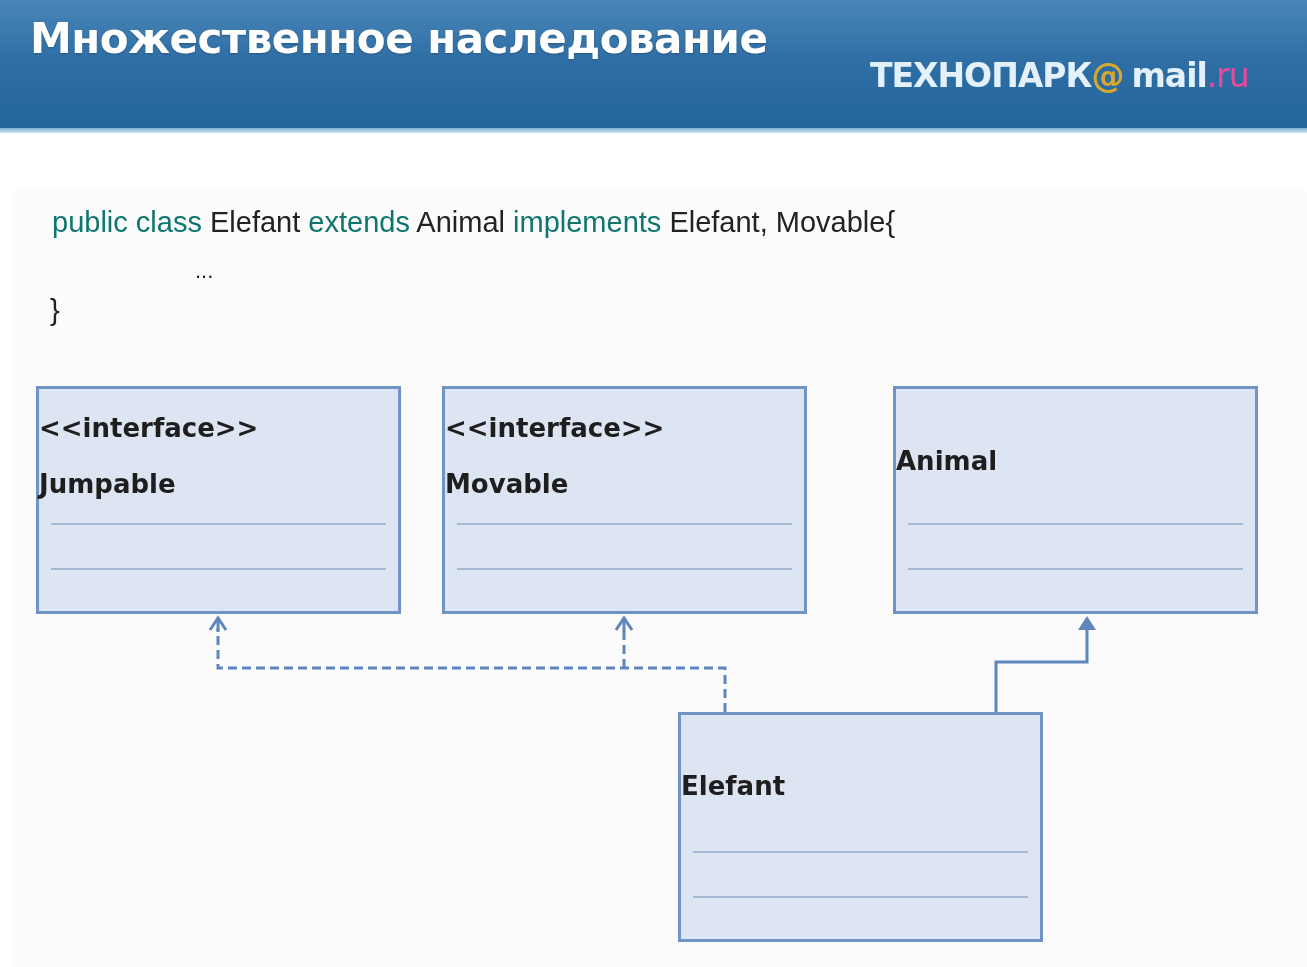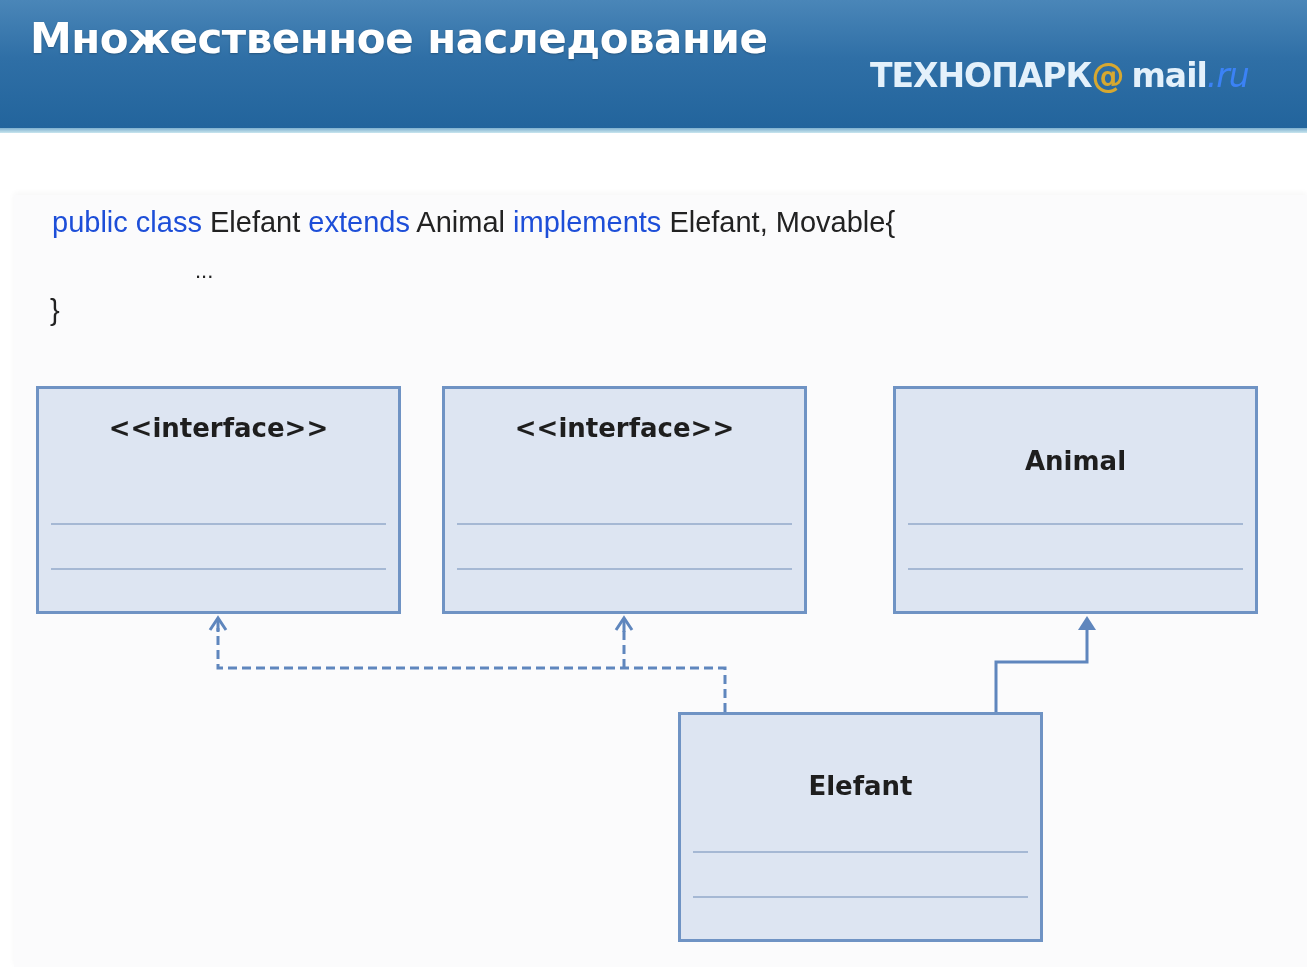--- a/index.html
+++ b/index.html
@@ -3,30 +3,30 @@
 <meta charset="utf-8">
 <style>
   html, body { margin:0; padding:0; }
   body { width:1307px; height:967px; position:relative; overflow:hidden; background:#ffffff; font-family:"DejaVu Sans", sans-serif; }
   .header { position:absolute; left:0; top:0; width:1307px; height:130px;
     background: linear-gradient(180deg, #4a86b8 0%, #2f6fa6 45%, #22649c 100%); }
   .header-line { position:absolute; left:0; top:128px; width:1307px; height:5px; background:linear-gradient(180deg,#7eb0cf,#c9e6ef); }
   .title { position:absolute; left:30px; top:14px; color:#ffffff; font-size:42px; font-weight:bold; font-family:"DejaVu Sans", sans-serif; letter-spacing:-0.5px; text-shadow:0 1px 2px rgba(0,0,0,0.25); }
   .logo { position:absolute; left:862px; top:56px; font-size:33px; font-family:"DejaVu Sans", sans-serif; color:#e4f1fb; letter-spacing:-1px; white-space:nowrap; }
   .logo .at { color:#d7a830; font-weight:bold; }
-  .logo .ru { color:#3b82f6; font-style:italic; }
+  .logo .ru { color:#ec4899; }
   .logo .brand { font-weight:bold;margin-left:8px; }
   .content { position:absolute; left:14px; top:195px; width:1293px; height:772px; background:#fbfbfc; box-shadow: 0 -2px 6px rgba(0,0,0,0.04); }
   .code { position:absolute; font-family:"Liberation Sans", sans-serif; font-size:29px; color:#222; white-space:nowrap; }
-  .kw { color:#1d4ed8; }
+  .kw { color:#0f766e; }
   .code-line1 { left:52px; top:206px; }
   .code-line2 { left:195px; top:258px; font-size:22px; }
   .code-line3 { left:50px; top:294px; }
   .box { position:absolute; background:#dde5f2; border:3px solid #6f93c4; box-sizing:border-box; }
-  .box .stereo, .box .name { position:absolute; left:0; width:100%; text-align:center; font-family:"DejaVu Sans", sans-serif; font-size:26px; color:#1e1e1e; }
+  .box .stereo, .box .name { position:absolute; left:0; width:100%; font-family:"DejaVu Sans", sans-serif; font-size:26px; color:#1e1e1e; }
   .box .name { font-weight:bold; }
   .box .stereo { font-weight:bold; }
   .box .sep { position:absolute; height:2px; background:#a5b8d4; }
   svg.connectors { position:absolute; left:0; top:0; }
 </style>
 </head>
 <body>
 
 <div class="header"></div>
 <div class="header-line"></div>
@@ -36,26 +36,28 @@
 <div class="content"></div>
 
 <div class="code code-line1">
   <span class="kw">public class </span><span>Elefant </span><span class="kw">extends </span><span>Animal </span><span class="kw">implements </span><span>Elefant, Movable{</span>
 </div>
 <div class="code code-line2">...</div>
 <div class="code code-line3">}</div>
 
 <div class="box" style="left:36px; top:386px; width:365px; height:228px;">
   <div class="stereo" style="top:24px;">&lt;&lt;interface&gt;&gt;</div>
+  <div class="name" style="top:80px;">Jumpable</div>
   <div class="sep" style="left:12px; right:12px; top:134px;"></div>
   <div class="sep" style="left:12px; right:12px; top:179px;"></div>
 </div>
 
 <div class="box" style="left:442px; top:386px; width:365px; height:228px;">
   <div class="stereo" style="top:24px;">&lt;&lt;interface&gt;&gt;</div>
+  <div class="name" style="top:80px;">Movable</div>
   <div class="sep" style="left:12px; right:12px; top:134px;"></div>
   <div class="sep" style="left:12px; right:12px; top:179px;"></div>
 </div>
 
 <div class="box" style="left:893px; top:386px; width:365px; height:228px;">
   <div class="name" style="top:57px;">Animal</div>
   <div class="sep" style="left:12px; right:12px; top:134px;"></div>
   <div class="sep" style="left:12px; right:12px; top:179px;"></div>
 </div>
 

